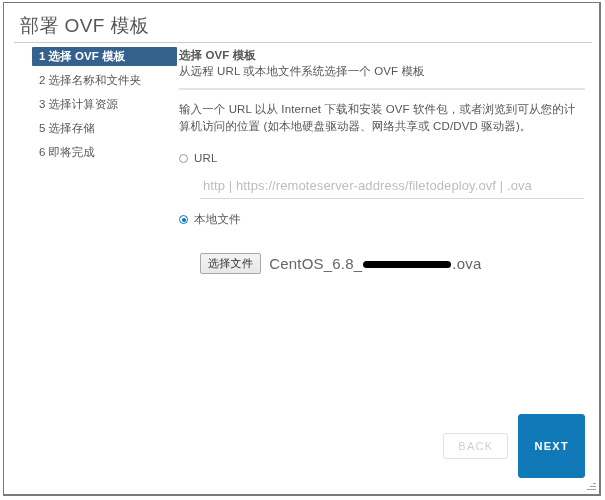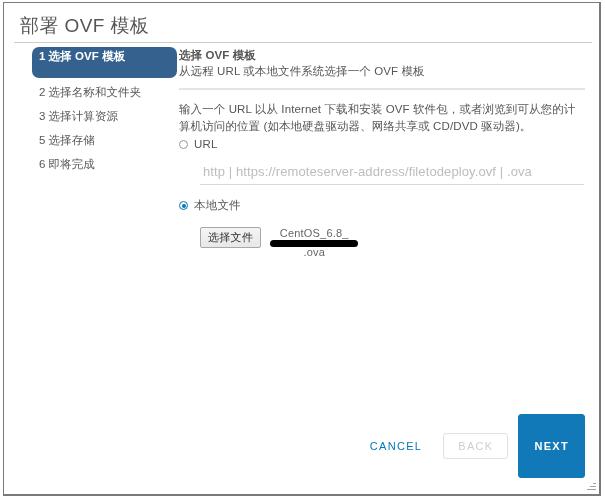--- a/index.html
+++ b/index.html
@@ -66,23 +66,23 @@
     border-radius: 2px;
     letter-spacing: 0.1px;
   }
   .step .num {
     margin-right: 3px;
   }
   .step.active {
     background: #34618e;
     color: #ffffff;
     font-weight: bold;
-    border-radius: 7px;
+    border-radius: 1px;
     padding-top: 3px;
-    padding-bottom: 15px;
+    padding-bottom: 3px;
   }
 
   
   .content {
     position: absolute;
     left: 175px;
     top: 44px;
     width: 408px;
   }
   .content-heading {
@@ -110,21 +110,21 @@
     color: #565656;
     line-height: 17px;
     letter-spacing: 0.1px;
     width: 404px;
   }
 
   
   .radio-row {
     display: flex;
     align-items: center;
-    margin-top: 3px;
+    margin-top: 17px;
   }
   .radio {
     width: 9px;
     height: 9px;
     border: 1px solid #9a9a9a;
     border-radius: 50%;
     background: #ffffff;
     box-sizing: border-box;
     margin-right: 6px;
     position: relative;
@@ -170,46 +170,45 @@
     box-sizing: border-box;
     letter-spacing: 0.1px;
   }
   .url-input::placeholder {
     color: #bdbdbd;
     opacity: 1;
   }
 
   
   .file-row {
-    margin-top: 14px;
+    margin-top: 26px;
     margin-left: 21px;
     display: flex;
-    align-items: flex-start;
+    align-items: center;
   }
   .file-btn {
     font-family: "Liberation Sans", "DejaVu Sans", sans-serif;
     font-size: 11px;
     color: #2b2b2b;
     background: linear-gradient(#f4f4f4, #e8e8e8);
     border: 1px solid #a8a8a8;
     border-radius: 2px;
     padding: 3px 7px 4px 7px;
     line-height: 12px;
     white-space: nowrap;
     letter-spacing: 0.3px;
   }
   .file-name {
     margin-left: 8px;
-    font-size: 11px;
+    font-size: 15px;
     color: #666666;
     letter-spacing: 0.2px;
     white-space: nowrap;
     display: flex;
     align-items: center;
-    flex-direction: column;
   }
   .redaction {
     display: inline-block;
     height: 7px;
     width: 88px;
     background: #000000;
     border-radius: 4px;
     margin: 0 1px;
     position: relative;
     top: 1px;
@@ -323,21 +322,20 @@
       <div class="file-btn">选择文件</div>
       <div class="file-name">
         <span>CentOS_6.8_</span>
           <span class="redaction"></span>
           <span>.ova</span>
       </div>
     </div>
   </div>
 
   <div class="footer">
-    <div class="btn btn-link">Cancel</div>
     <div class="btn btn-outline">Back</div>
     <div class="btn btn-primary">Next</div>
   </div>
 
   <div class="resize-grip">
     <i></i>
       <i></i>
       <i></i>
   </div>
 

